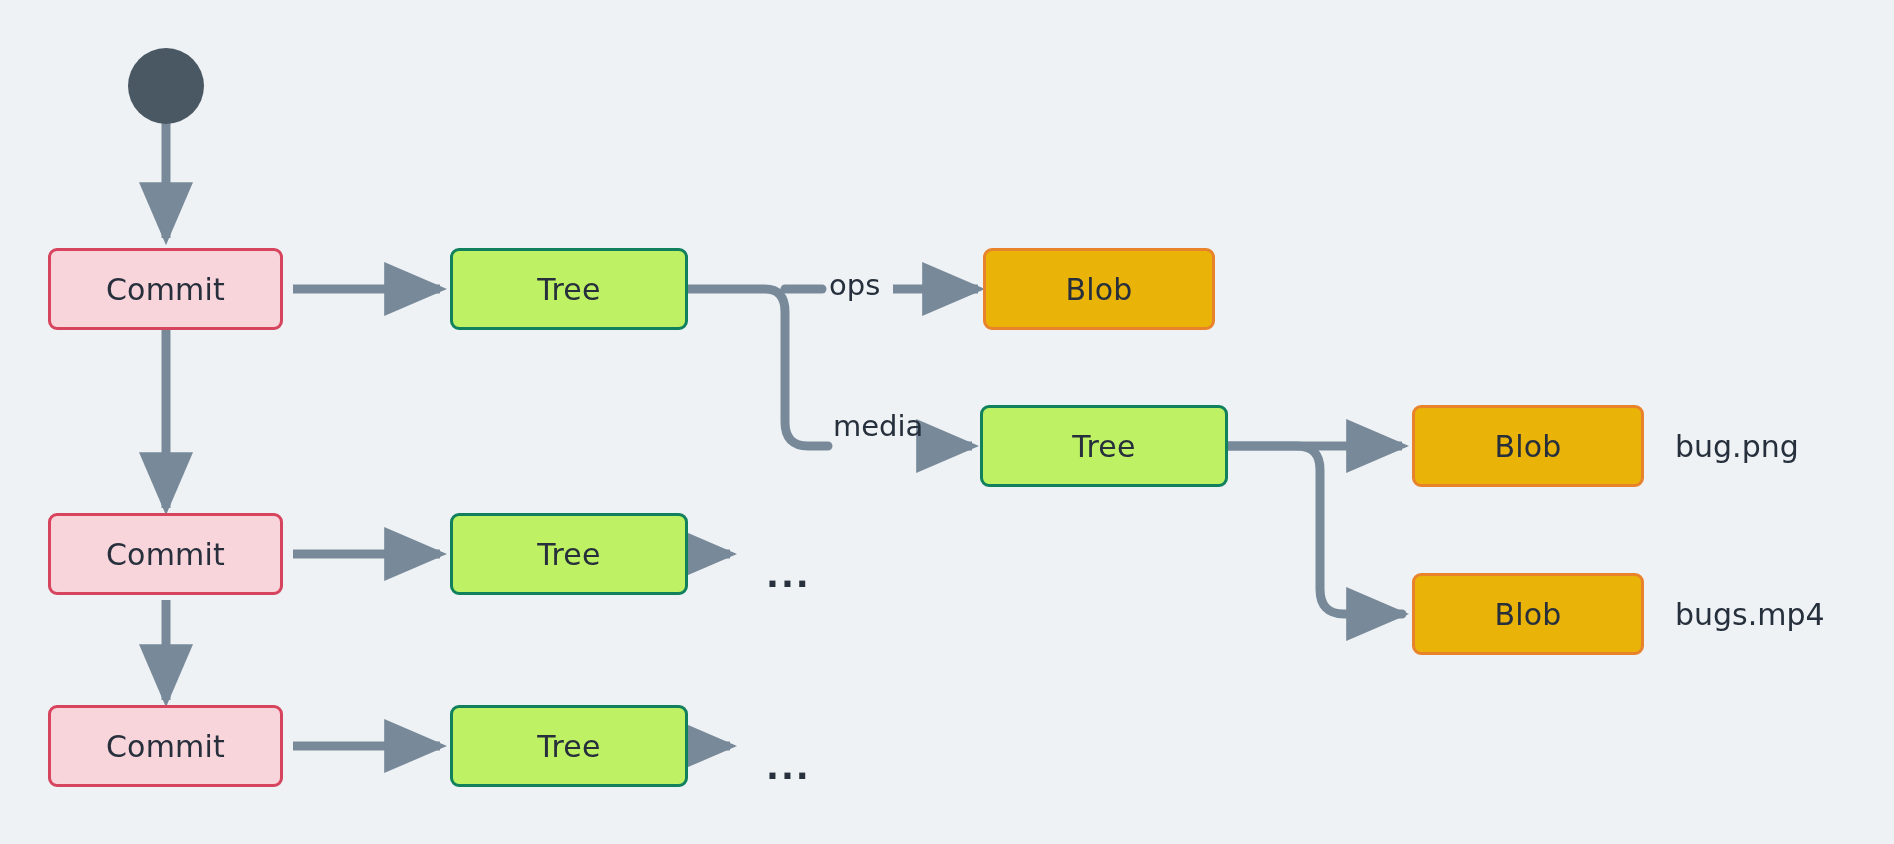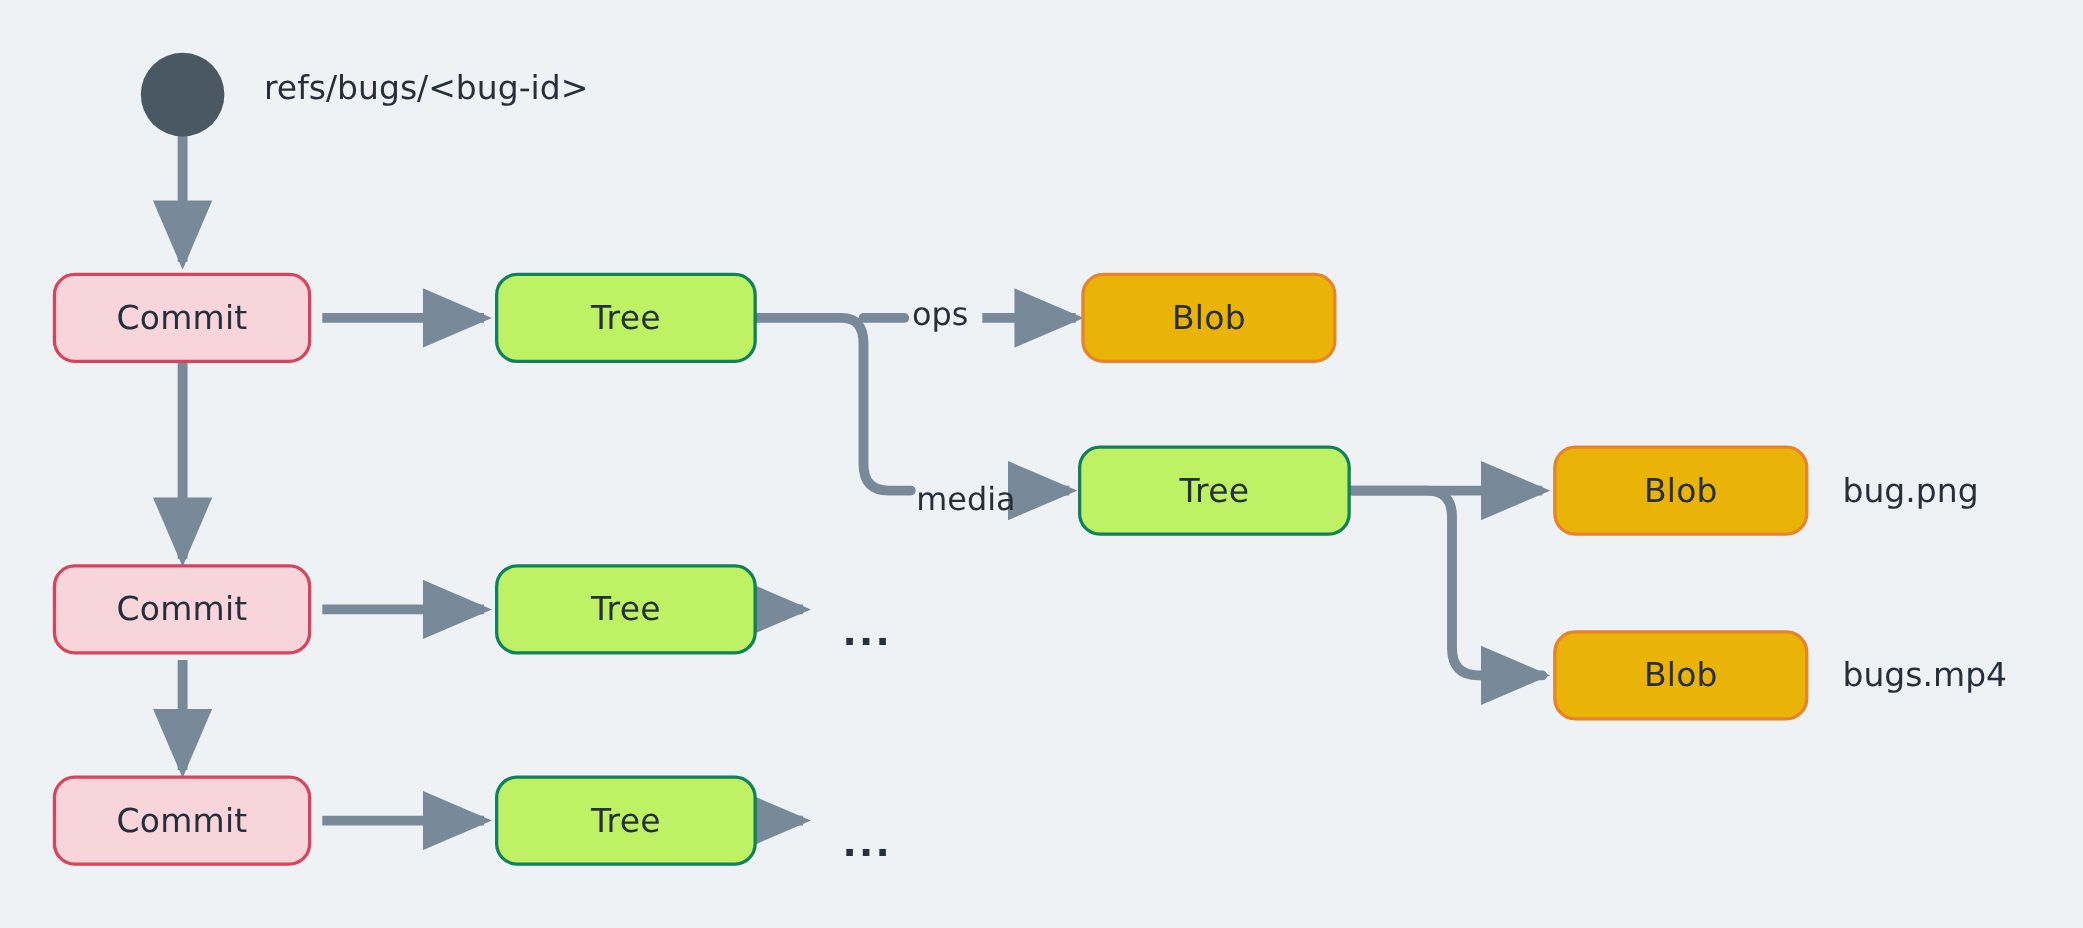--- a/index.html
+++ b/index.html
@@ -22,21 +22,21 @@
   svg.layer {
     position: absolute;
     top: 0;
     left: 0;
     width: 1894px;
     height: 844px;
   }
   .node-box {
     position: absolute;
     box-sizing: border-box;
-    border-radius: 20px;
+    border-radius: 9px;
     display: flex;
     align-items: center;
     justify-content: center;
     font-size: 30px;
     letter-spacing: 0.2px;
     color: #262f3b;
   }
   .node-commit {
     background: #f8d4db;
     border: 3.5px solid #d6445d;
@@ -113,21 +113,20 @@
 
     <line x1="690" y1="746" x2="730" y2="746" stroke="#78899a" stroke-width="9" stroke-linecap="butt" marker-end="url(#arrowhead)"></line>
 
     <line x1="1228" y1="446" x2="1402" y2="446" stroke="#78899a" stroke-width="9" stroke-linecap="butt" marker-end="url(#arrowhead)"></line>
 
     <path d="M1228,446 L1297,446 Q1320,446 1320,470 L1320,589 Q1320,614 1344,614 L1402,614" fill="none" stroke="#78899a" stroke-width="9" stroke-linecap="round" stroke-linejoin="round" marker-end="url(#arrowhead)"></path>
   </svg>
 
   <div class="root-dot" style="left:128px; top:48px; width:76px; height:76px;"></div>
 
-  <div class="plain-label" style="left:240px; top:66px;">refs/bugs/&lt;bug-id&gt;</div>
 
   <div class="node-box node-commit" style="left:48px; top:248px; width:235px; height:82px;">
     <span>Commit</span>
   </div>
 
   <div class="node-box node-commit" style="left:48px; top:513px; width:235px; height:82px;">
     <span>Commit</span>
   </div>
 
   <div class="node-box node-commit" style="left:48px; top:705px; width:235px; height:82px;">
@@ -157,21 +156,21 @@
   <div class="node-box node-blob" style="left:1412px; top:405px; width:232px; height:82px;">
     <span>Blob</span>
   </div>
 
   <div class="node-box node-blob" style="left:1412px; top:573px; width:232px; height:82px;">
     <span>Blob</span>
   </div>
 
   <div class="edge-label" style="left:829px; top:271px;">ops</div>
 
-  <div class="edge-label" style="left:833px; top:440px;">media</div>
+  <div class="edge-label" style="left:833px; top:412px;">media</div>
 
   <div class="plain-label" style="left:1675px; top:432px;">bug.png</div>
 
   <div class="plain-label" style="left:1675px; top:600px;">bugs.mp4</div>
 
   <div class="ellipsis-label" style="left:766px; top:558px;">...</div>
 
   <div class="ellipsis-label" style="left:766px; top:750px;">...</div>
 
 </div>

